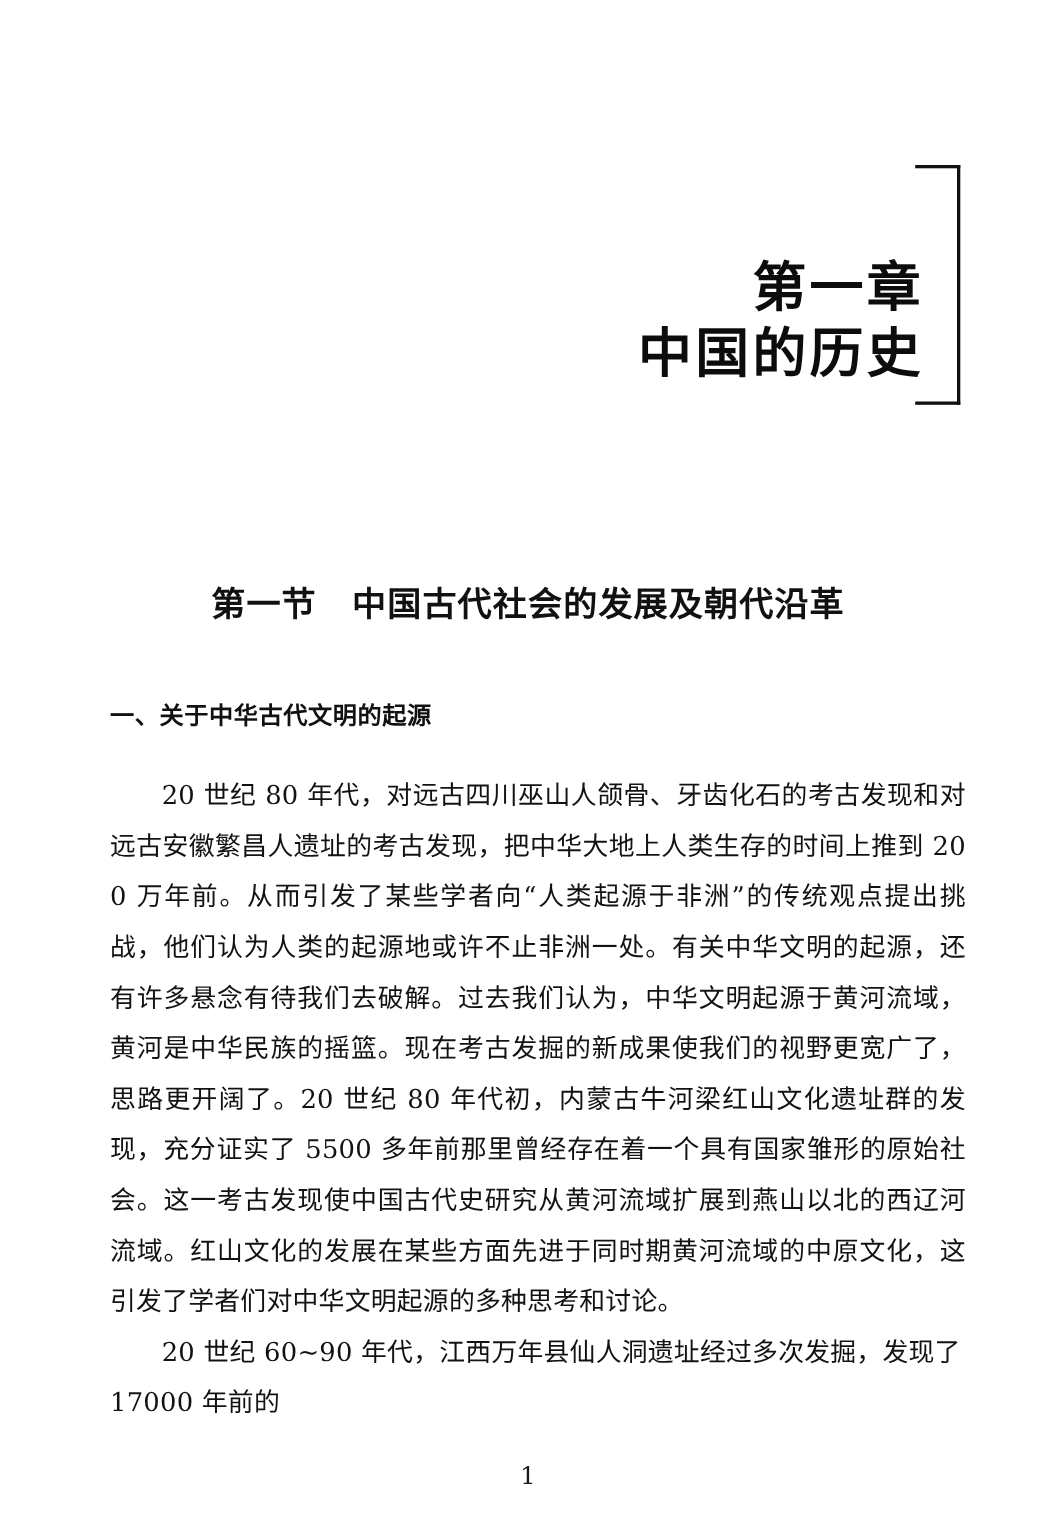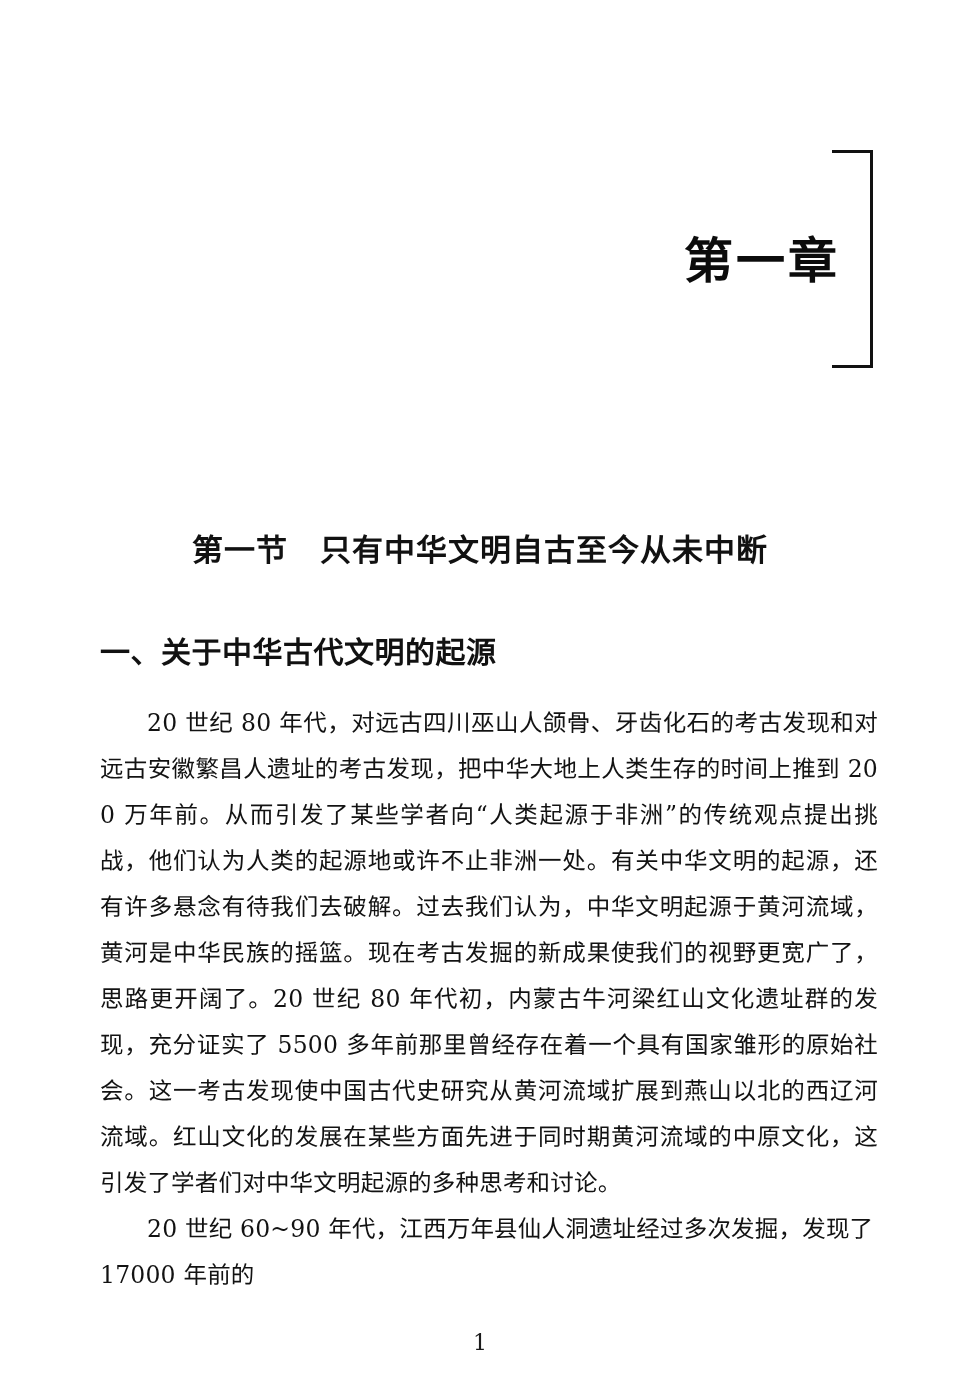--- a/index.html
+++ b/index.html
@@ -83,23 +83,23 @@
     white-space: nowrap;
   }
 
   
   .sub-heading {
     position: absolute;
     left: 100px;
     top: 634px;
     width: 780px;
     text-align: left;
-    font-family: Liberation Serif, serif;
+    font-family: Liberation Mono, monospace;
     font-weight: bold;
-    font-size: 30px;
+    font-size: 22px;
     line-height: 38px;
     letter-spacing: 0.5px;
     color: #111111;
     white-space: nowrap;
   }
 
   
   .body-block {
     position: absolute;
     left: 100px;
@@ -139,24 +139,25 @@
 </style>
 </head>
 <body>
 
 <div class="page">
 
   <div class="chapter-header">
     <div class="chapter-bracket"></div>
     <div class="chapter-title-wrap">
       <span class="chapter-line">第一章</span>
+      <span class="chapter-line">中国的历史</span>
     </div>
   </div>
 
-  <div class="section-heading">第一节　只有中华文明自古至今从未中断</div>
+  <div class="section-heading">第一节　中国古代社会的发展及朝代沿革</div>
 
   <div class="sub-heading">一、关于中华古代文明的起源</div>
 
   <div class="body-block">
     <p class="para">20 世纪 80 年代，对远古四川巫山人颌骨、牙齿化石的考古发现和对远古安徽繁昌人遗址的考古发现，把中华大地上人类生存的时间上推到 200 万年前。从而引发了某些学者向“人类起源于非洲”的传统观点提出挑战，他们认为人类的起源地或许不止非洲一处。有关中华文明的起源，还有许多悬念有待我们去破解。过去我们认为，中华文明起源于黄河流域，黄河是中华民族的摇篮。现在考古发掘的新成果使我们的视野更宽广了，思路更开阔了。20 世纪 80 年代初，内蒙古牛河梁红山文化遗址群的发现，充分证实了 5500 多年前那里曾经存在着一个具有国家雏形的原始社会。这一考古发现使中国古代史研究从黄河流域扩展到燕山以北的西辽河流域。红山文化的发展在某些方面先进于同时期黄河流域的中原文化，这引发了学者们对中华文明起源的多种思考和讨论。</p>
     <p class="para last">20 世纪 60~90 年代，江西万年县仙人洞遗址经过多次发掘，发现了 17000 年前的</p>
   </div>
 
   <div class="page-number">1</div>
 

